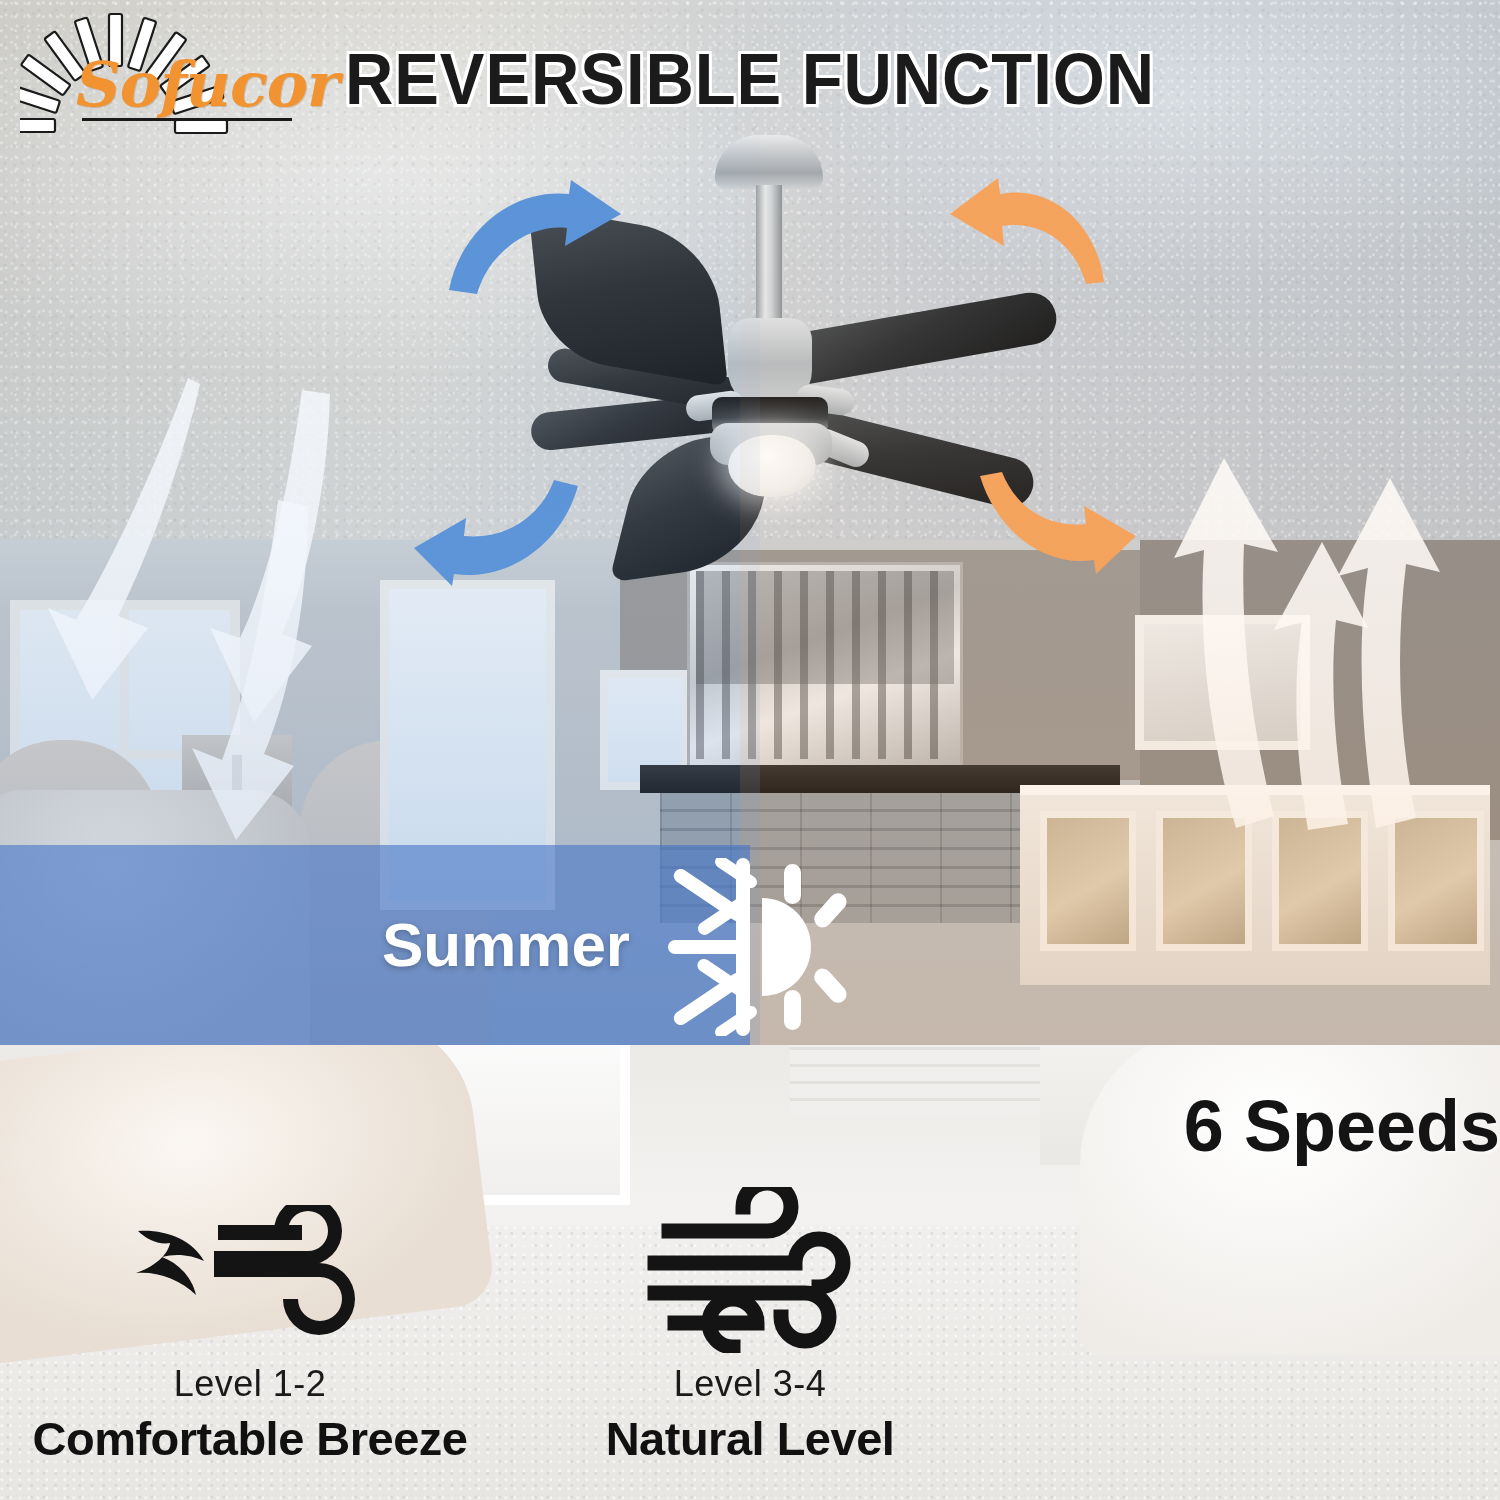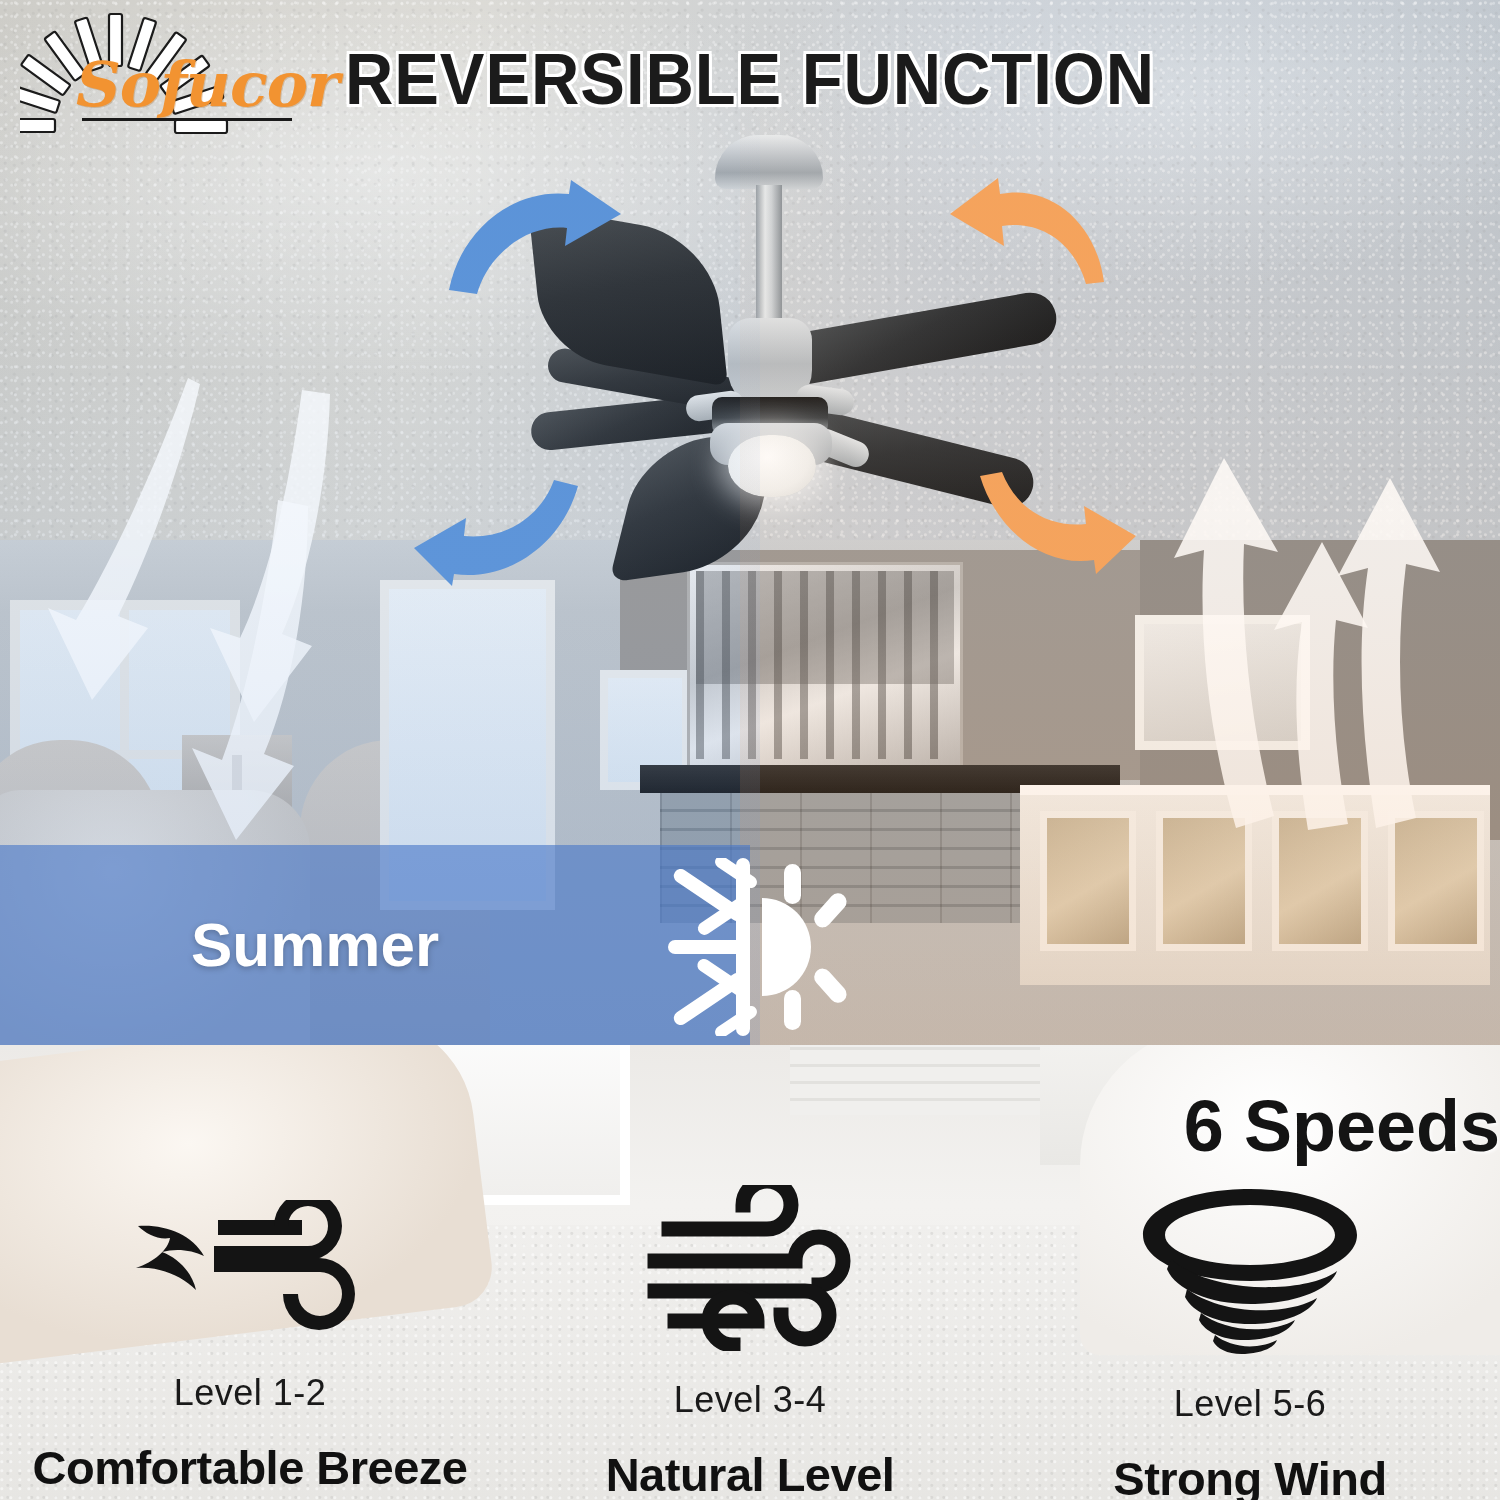--- a/index.html
+++ b/index.html
@@ -206,21 +206,21 @@
   
   .banner{
     position:absolute; left:0; top:845px; width:1500px; height:200px;
     display:flex;
   }
   .banner-half{ position:relative; width:750px; height:200px; overflow:hidden; }
   .banner-cool{ background:rgba(72,120,200,.62); }
   .banner-warm{ background:rgba(232,144,74,.72); }
   .banner-inner{
     position:absolute; inset:0;
-    display:flex; flex-direction:row; align-items:center; justify-content:center;
+    display:flex; flex-direction:column; align-items:flex-end; justify-content:center;
     color:#fff;
     border-radius:8px;
   }
   .season-title{
     font-family:"Liberation Sans", sans-serif;
     font-weight:bold; font-size:62px; line-height:1.02;
     text-shadow:0 2px 6px rgba(0,0,0,.25);
   }
   .season-sub{
     font-family:"Liberation Sans", sans-serif;
@@ -279,21 +279,21 @@
     font-family:"Liberation Sans", sans-serif;
     font-weight:bold; font-size:72px; color:#141414;
     text-shadow:2px 2px 3px rgba(255,255,255,.75);
     z-index:5;
   }
   .speeds-row{
     position:absolute; left:0; top:1185px; width:1500px; height:310px;
     display:flex; z-index:5;
   }
   .speed-col{
-    width:500px; display:flex; flex-direction:column; align-items:center; justify-content:flex-start;gap:20px;
+    width:500px; display:flex; flex-direction:column; align-items:center; justify-content:flex-start;
   }
   .speed-icon{ height:170px; display:flex; align-items:center; justify-content:center; }
   .speed-level{
     font-family:"Liberation Sans", sans-serif;
     font-size:36px; font-weight:normal; color:#1a1a1a; margin-top:8px;
     letter-spacing:.5px;
   }
   .speed-name{
     font-family:"Liberation Sans", sans-serif;
     font-size:47px; font-weight:bold; color:#111; margin-top:6px;
@@ -477,36 +477,15 @@
             <path d="M10,76 H150 a24,24 0 1 1 24,24"></path>
             <path d="M10,106 H160 a24,24 0 1 1 -24,24"></path>
             <path d="M30,136 H112 a24,24 0 1 0 -24,24"></path>
           </g>
         </svg>
       </div>
       <div class="speed-level">Level 3-4</div>
       <div class="speed-name">Natural Level</div>
     </div>
 
-    <div class="speed-col">
-      <div class="speed-icon">
-        <svg width="230" height="175" viewBox="0 0 230 175">
-          <g fill="#141414">
-            <path d="M115,6 C177,6 222,26 222,52 C222,78 177,98 115,98 C53,98 8,78 8,52
-                     C8,26 53,6 115,6 Z M115,22 C68,22 30,35 30,52 C30,69 68,82 115,82
-                     C162,82 200,69 200,52 C200,35 162,22 115,22 Z"></path>
-            <path d="M36,76 C56,94 96,106 140,104 C168,103 190,97 202,88
-                     C196,106 162,120 120,121 C74,122 40,106 32,86 Z"></path>
-            <path d="M52,106 C70,120 102,129 136,127 C156,126 172,121 182,115
-                     C176,129 152,140 120,141 C84,142 58,130 50,114 Z"></path>
-            <path d="M66,130 C80,141 104,148 128,146 C142,145 153,141 160,137
-                     C155,148 138,156 114,157 C88,158 70,149 64,137 Z"></path>
-            <path d="M80,152 C90,160 106,165 122,163 C131,162 138,159 142,157
-                     C139,165 127,170 110,171 C94,172 82,166 78,158 Z"></path>
-          </g>
-        </svg>
-      </div>
-      <div class="speed-level">Level 5-6</div>
-      <div class="speed-name">Strong Wind</div>
-    </div>
   </div>
 
 </div>
 
 </body></html>

